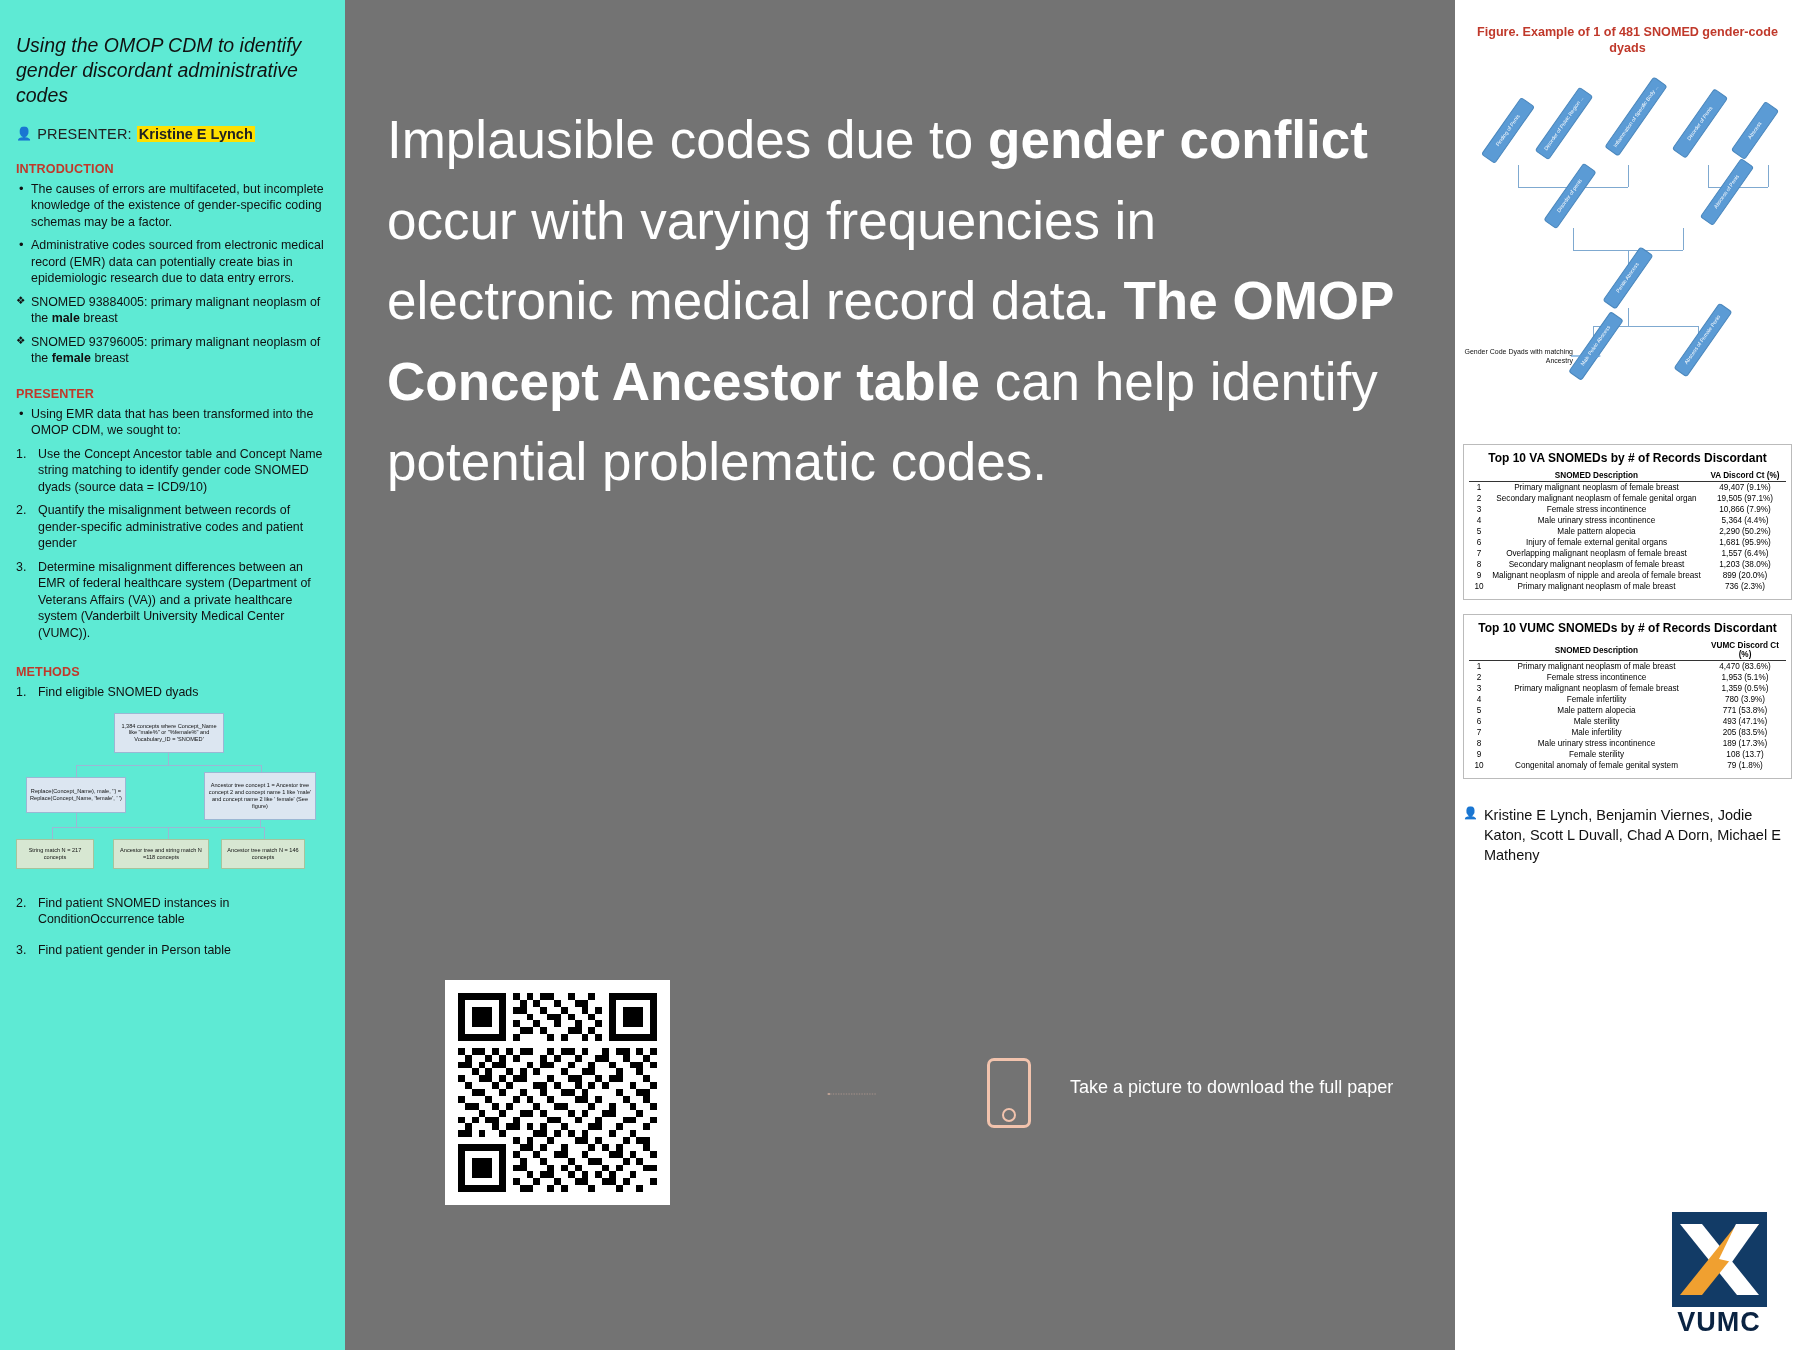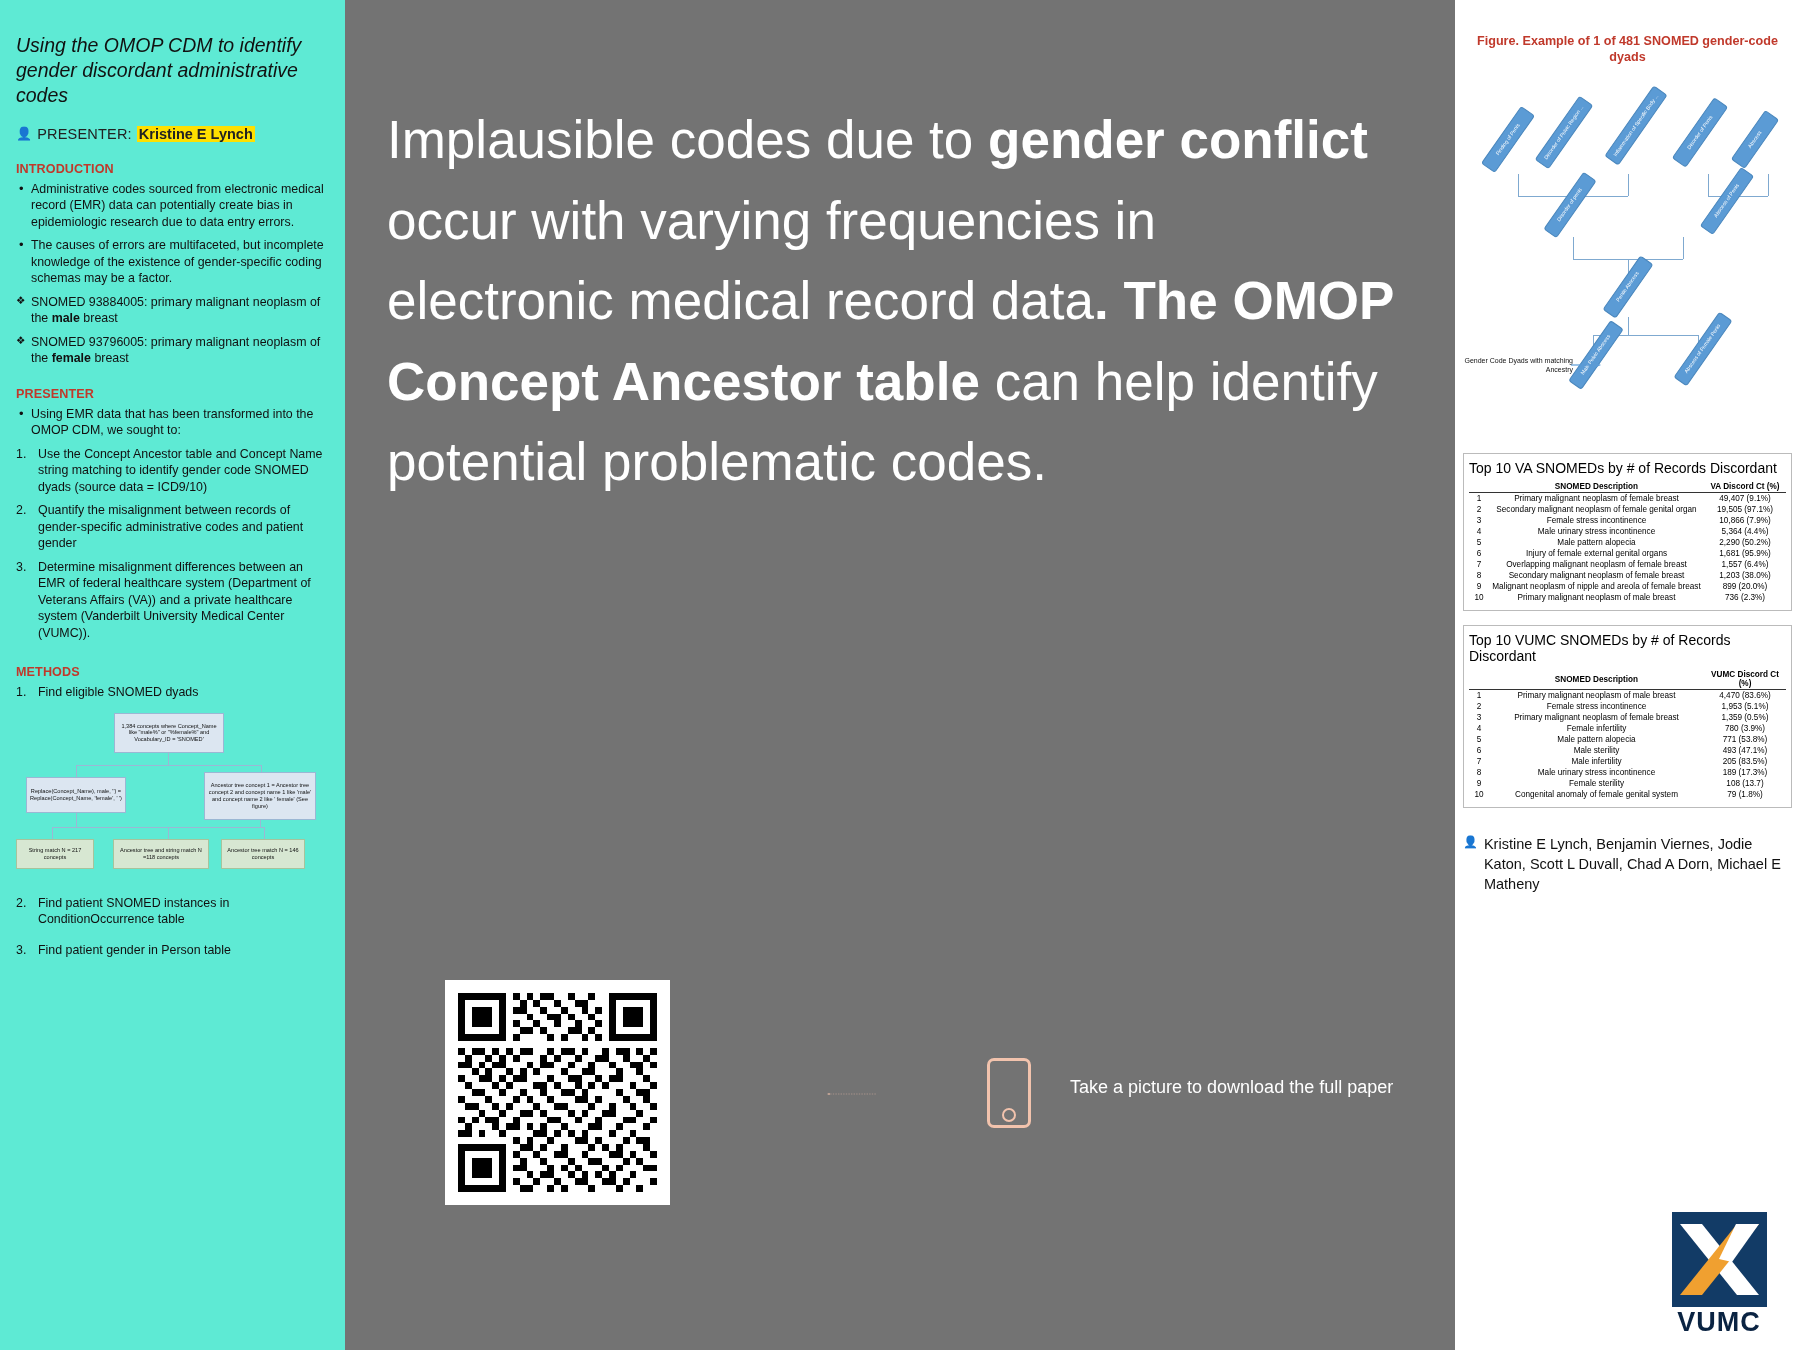--- a/index.html
+++ b/index.html
@@ -105,41 +105,41 @@
     border:3px solid #f2c3ad;border-radius:7px;background:transparent;
   }
   .phone:after{
     content:"";position:absolute;left:50%;transform:translateX(-50%);
     bottom:3px;width:10px;height:10px;border-radius:50%;border:2px solid #f2c3ad;
   }
 
   
   .right-col{
     position:absolute;left:1455px;top:0;width:345px;height:1350px;
-    background:#ffffff;box-sizing:border-box;padding:16px 8px;
+    background:#ffffff;box-sizing:border-box;padding:7px 8px;
   }
   .fig-title{
     color:#c0392b;font-weight:bold;font-size:12.6px;text-align:center;
     margin:18px 0 0 0;line-height:1.25;
   }
 
   
   .tree{position:relative;width:340px;height:370px;margin-top:4px;}
   .tnode{
     position:absolute;background:#5b9bd5;border:1px solid #4a87bd;border-radius:3px;
     color:#fff;font-size:5.2px;display:flex;align-items:center;justify-content:center;
     text-align:center;transform-origin:center center;box-sizing:border-box;padding:1px;
     line-height:1.1;
   }
   .tline{position:absolute;background:#7fa9d0;}
   .tcap{position:absolute;font-size:7px;color:#111;line-height:1.25;text-align:right;}
 
   
   .tbl-wrap{margin-top:14px;border:1px solid #bbb;padding:6px 5px 7px 5px;}
-  .tbl-title{font-size:14px;font-weight:normal;text-align:left;margin-bottom:5px;}
+  .tbl-title{font-size:12px;font-weight:bold;text-align:center;margin-bottom:5px;}
   table.dt{border-collapse:collapse;width:100%;font-size:8.2px;}
   table.dt th{font-weight:bold;text-align:center;padding:1px 2px;border-bottom:1px solid #333;}
   table.dt td{padding:1px 2px;text-align:center;}
   table.dt td.idx{width:15px;text-align:center;}
   table.dt td.desc{text-align:center;}
   table.dt td.val{text-align:center;white-space:nowrap;width:74px;}
   table.dt tr.last td{border-bottom:none;}
 
   .authors{
     margin-top:26px;display:flex;gap:6px;font-size:14.5px;line-height:1.38;color:#111;
@@ -163,22 +163,22 @@
     <div class="poster-title">Using the OMOP CDM to identify gender discordant administrative codes</div>
 
     <div class="presenter-row">
       <span class="person-icon">👤</span>
       <span class="presenter-label">PRESENTER:</span>
       <span class="presenter-name">Kristine E Lynch</span>
     </div>
 
     <div class="sec-head">INTRODUCTION</div>
     <ul class="bul">
+      <li>The causes of errors are multifaceted, but incomplete knowledge of the existence of gender-specific coding schemas may be a factor.</li>
       <li>Administrative codes sourced from electronic medical record (EMR) data can potentially create bias in epidemiologic research due to data entry errors.</li>
-      <li>The causes of errors are multifaceted, but incomplete knowledge of the existence of gender-specific coding schemas may be a factor.</li>
     </ul>
     <ul class="bul dia">
       <li>SNOMED 93884005: primary malignant neoplasm of the <b>male</b> breast</li>
       <li>SNOMED 93796005: primary malignant neoplasm of the <b>female</b> breast</li>
     </ul>
 
     <div class="sec-head">PRESENTER</div>
     <ul class="bul">
       <li>Using EMR data that has been transformed into the OMOP CDM, we sought to:</li>
     </ul>

